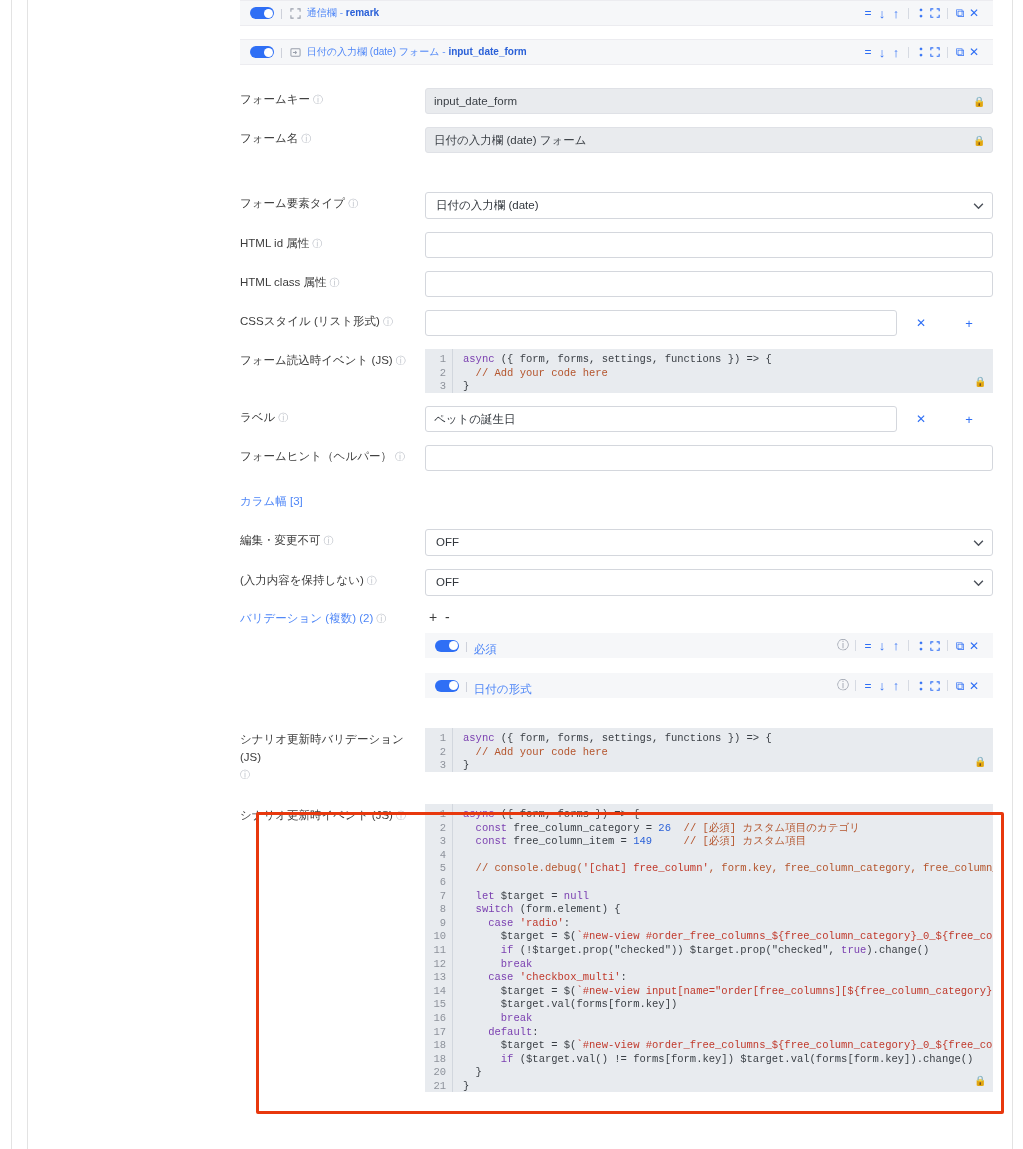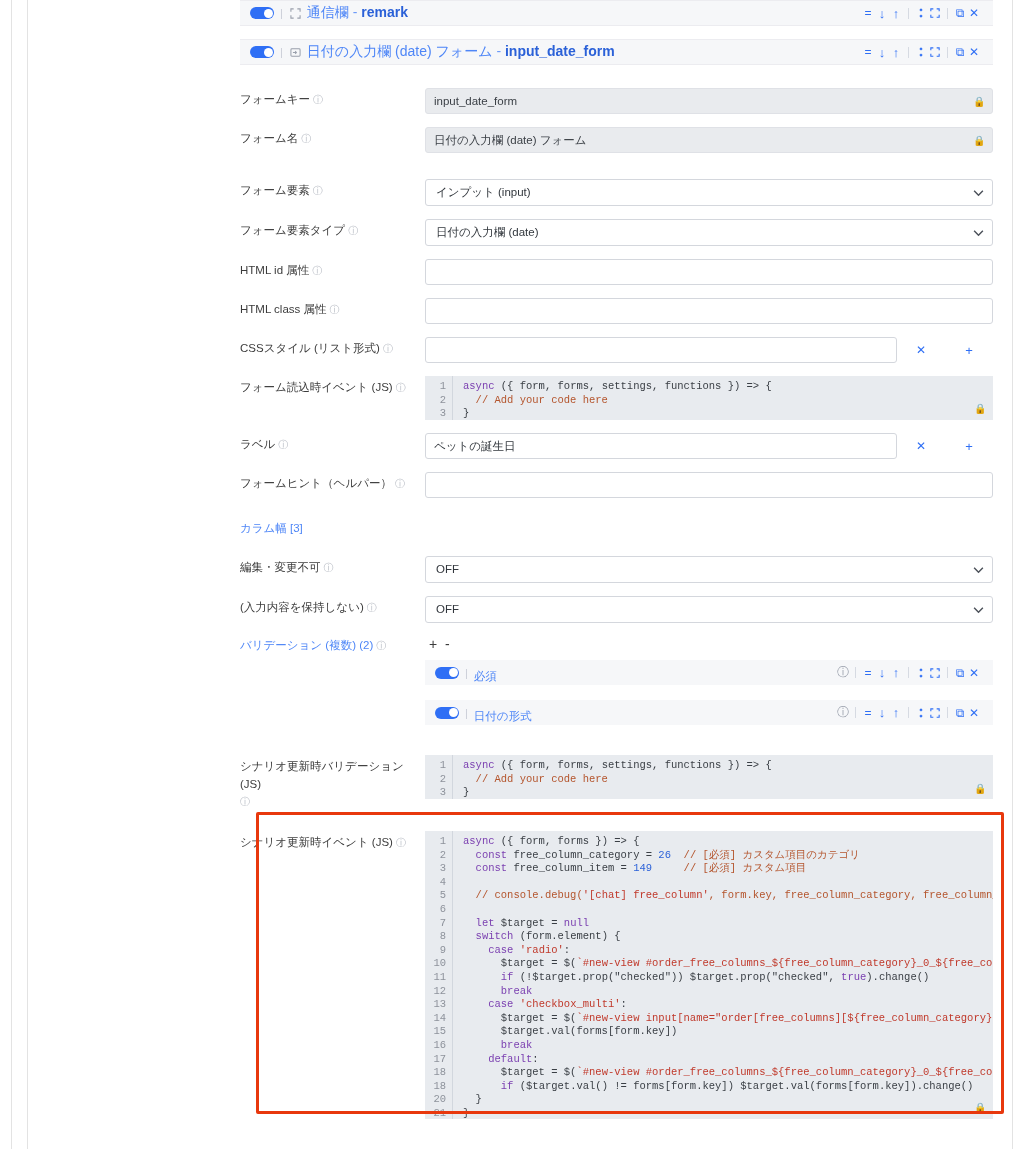--- a/index.html
+++ b/index.html
@@ -44,21 +44,21 @@
     content: ""; position: absolute; right: 1.5px; top: 1.5px;
     width: 9px; height: 9px; border-radius: 50%; background: #fff;
   }
   .sep { color: #c9cdd6; margin: 0 6px; font-size: 11px; }
 
   .blk-icon {
     width: 13px; height: 13px; display: inline-flex;
     align-items: center; justify-content: center;
     color: #9aa0ac; margin-right: 5px; flex: 0 0 auto;
   }
-  .blk-title { color: #4e86f7; font-size: 14px; white-space: nowrap; }
+  .blk-title { color: #4e86f7; font-size: 10px; white-space: nowrap; }
   .blk-title .key { color: #2b61d8; font-weight: bold; }
   .blk-title .dim { color: #6e9bf8; }
   .blk-actions {
     margin-left: auto; display: flex; align-items: center;
     gap: 0px; color: #2f6ff5;
   }
   .act {
     display: inline-flex; align-items: center; justify-content: center;
     width: 14px; height: 16px; cursor: pointer; font-size: 12px;
     color: #2f6ff5;
@@ -248,35 +248,20 @@
         <div class="inp-wrap">
           <input class="inp readonly" readonly="" value="日付の入力欄 (date) フォーム" style="">
           <span class="lock">🔒</span>
         </div>
       </div>
     </div>
     <div class="gap"></div>
 
     <div class="gap"></div>
 
-    <div class="row">
-      <div class="lbl"><span>フォーム要素</span><span class="i">ⓘ</span></div>
-      <div class="fields">
-        <div class="sel-wrap">
-          <select class="inp">
-            <option>インプット (input)</option>
-          </select>
-          <span class="sel-caret">
-            <svg width="11" height="7" viewBox="0 0 12 8" fill="none" stroke="currentColor" stroke-width="1.6">
-                <path d="M1 1.5L6 6.5 11 1.5"></path>
-              </svg>
-          </span>
-        </div>
-      </div>
-    </div>
     <div class="gap"></div>
 
     <div class="row">
       <div class="lbl"><span>フォーム要素タイプ</span><span class="i">ⓘ</span></div>
       <div class="fields">
         <div class="sel-wrap">
           <select class="inp">
             <option>日付の入力欄 (date)</option>
           </select>
           <span class="sel-caret">

